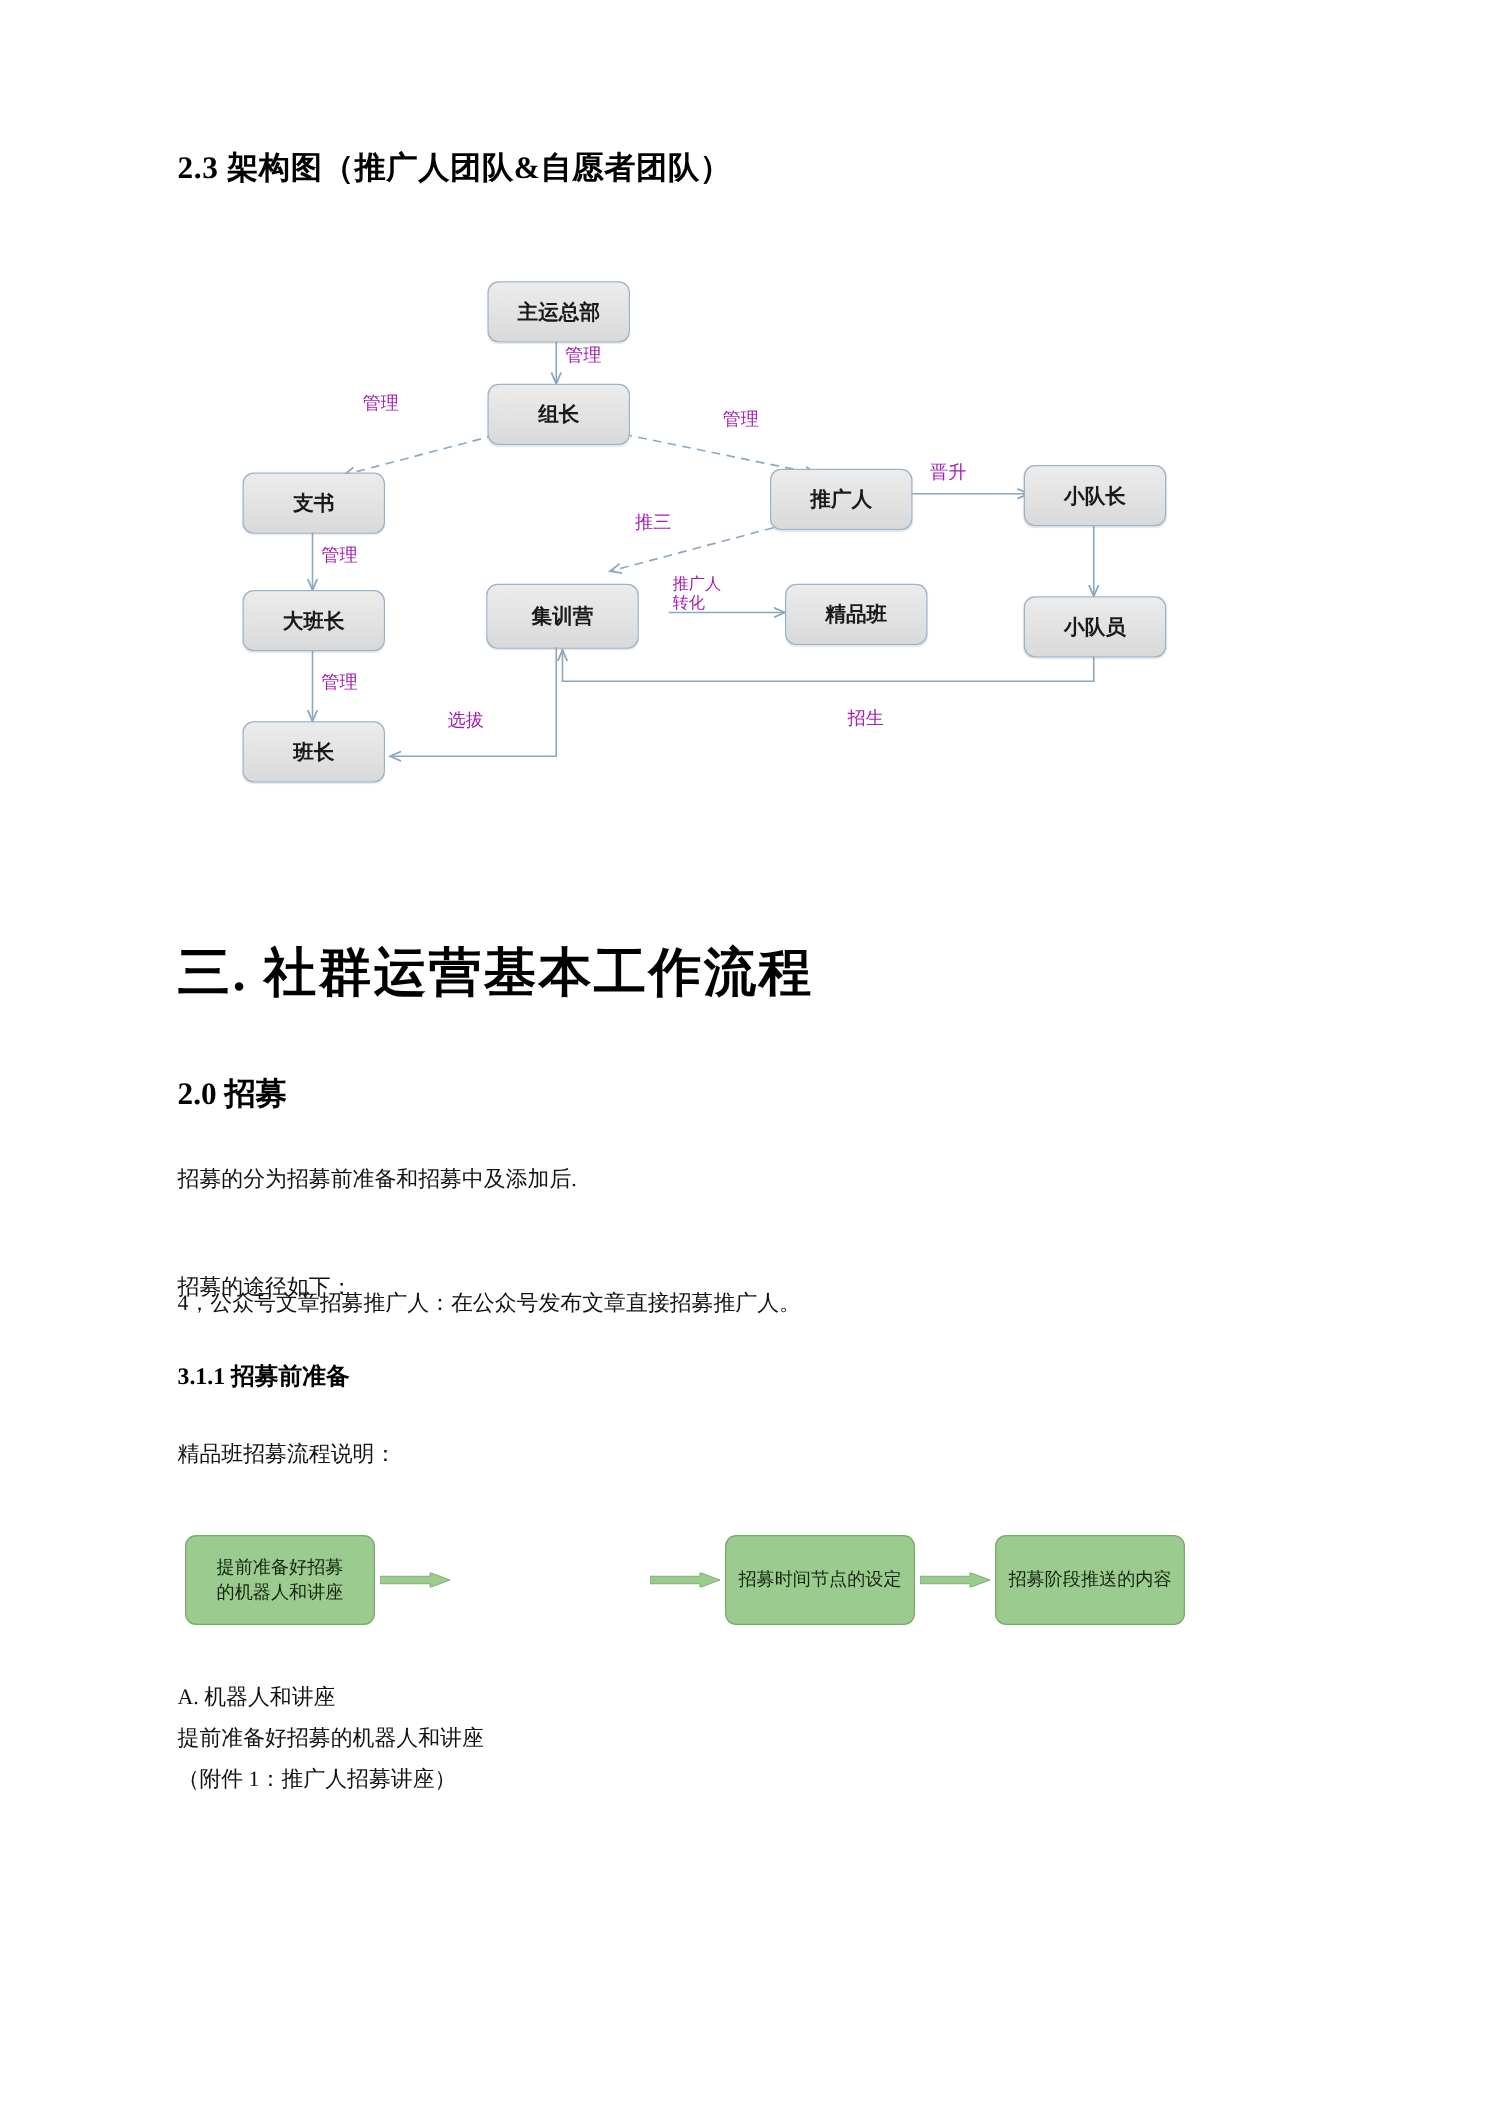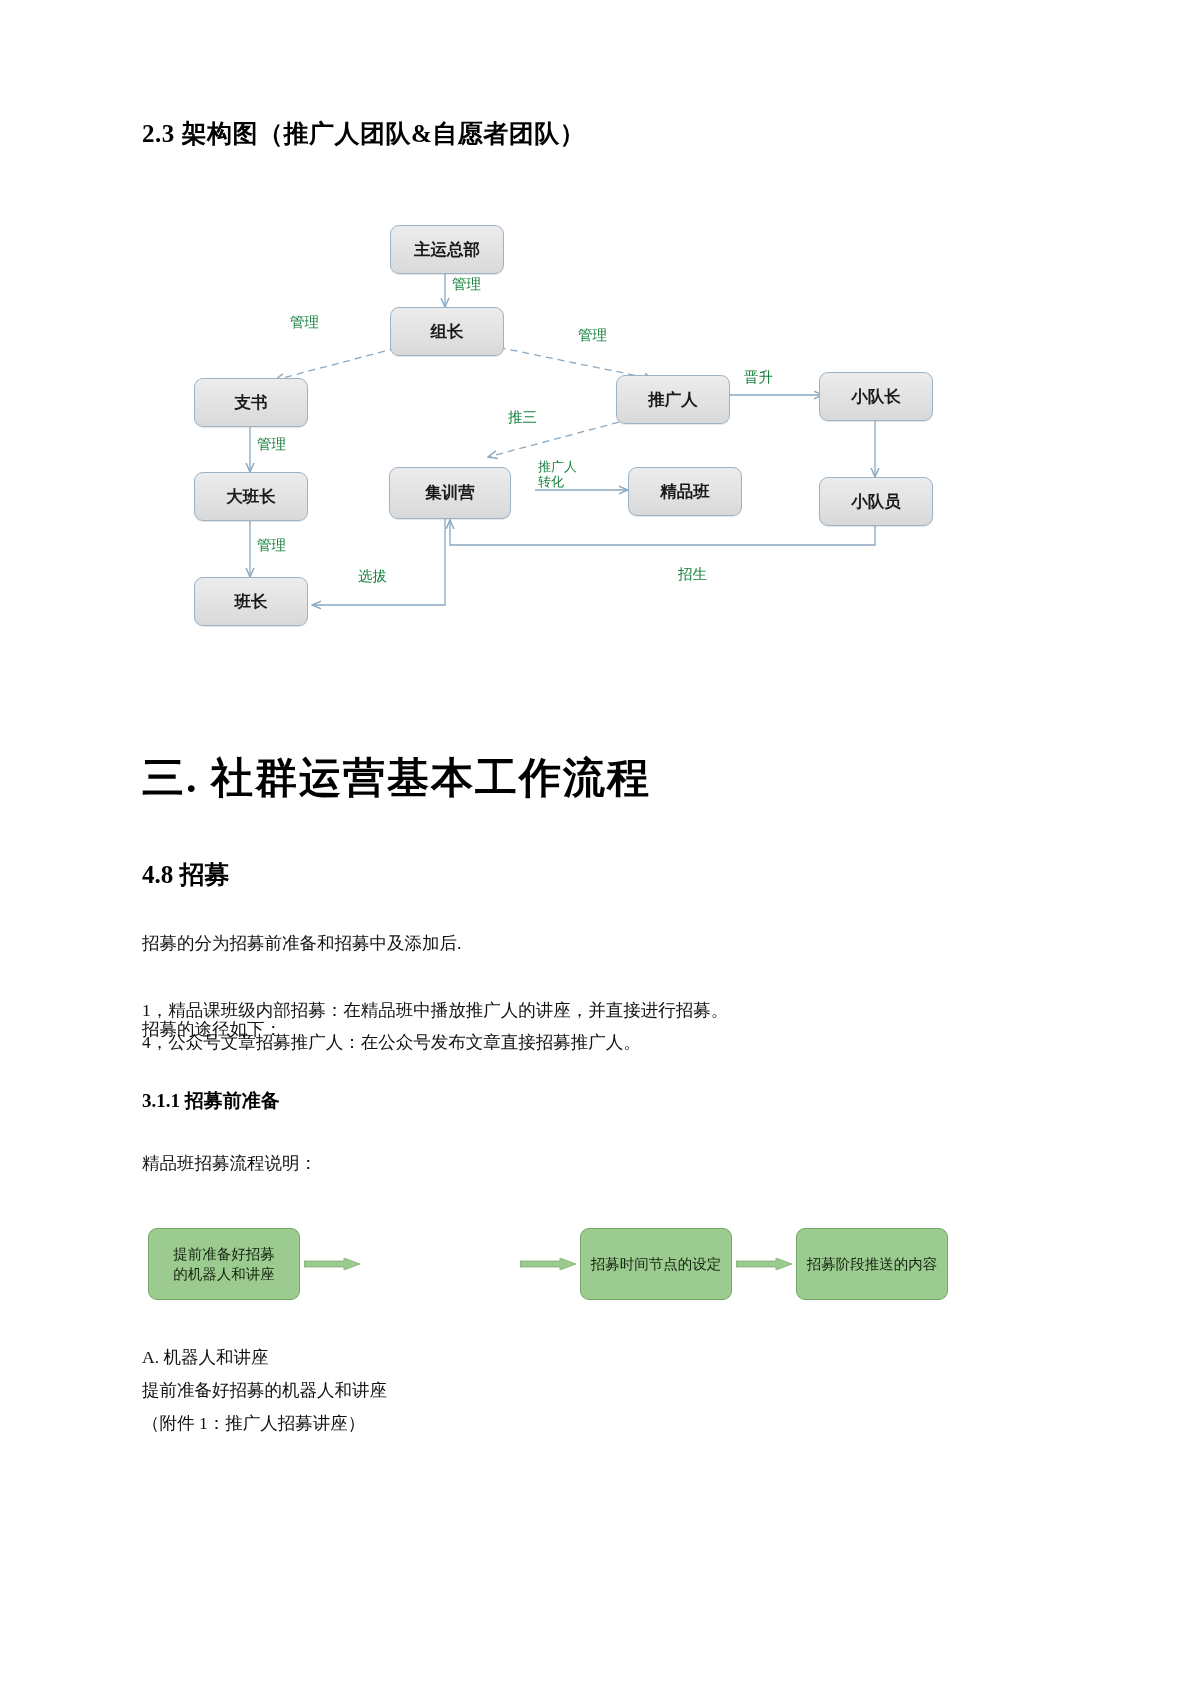--- a/index.html
+++ b/index.html
@@ -10,21 +10,21 @@
   .h3{position:absolute;font-weight:bold;font-size:25px;}
   .h4{position:absolute;font-weight:bold;font-size:19px;}
   .para{position:absolute;font-size:17.5px;line-height:30px;color:#111;}
   
   #orgchart{position:absolute;left:150px;top:195px;width:830px;height:460px;}
   .node{position:absolute;background:linear-gradient(180deg,#ececec 0%,#e2e2e2 55%,#d9d9d9 100%);
         border:1px solid #9bb3c7;border-radius:9px;
         display:flex;align-items:center;justify-content:center;
         font-size:16.5px;color:#1a1a1a;box-shadow:0 1px 1px rgba(0,0,0,.10);
         font-family:"Liberation Sans","DejaVu Sans",sans-serif;font-weight:bold;}
-  .elabel{position:absolute;font-size:14.5px;color:#15803d;background:transparent;
+  .elabel{position:absolute;font-size:14.5px;color:#a21caf;background:transparent;
           font-family:"Liberation Sans","DejaVu Sans",sans-serif;white-space:nowrap;}
   #orgsvg{position:absolute;left:0;top:0;width:830px;height:460px;}
   
   #greenflow{position:absolute;left:148px;top:1228px;width:840px;height:80px;}
   .gbox{position:absolute;top:0;height:72px;width:152px;background:#9ccb8f;
         border:1px solid #76a869;border-radius:9px;display:flex;align-items:center;
         justify-content:center;text-align:center;font-size:14.5px;line-height:20px;
         color:#14240f;font-family:"Liberation Sans","DejaVu Sans",sans-serif;padding:0 6px;box-sizing:border-box;}
   .garrow{position:absolute;top:30px;height:12px;width:56px;}
 </style>
@@ -88,25 +88,24 @@
     <div class="elabel" style="left:358px;top:213px;">推三</div>
     <div class="elabel" style="left:594px;top:173px;">晋升</div>
     <div class="elabel" style="left:388px;top:264px;white-space:pre-line;line-height:15px;font-size:13px;">推广人
 转化</div>
     <div class="elabel" style="left:208px;top:372px;">选拔</div>
     <div class="elabel" style="left:528px;top:370px;">招生</div>
   </div>
 
   <div class="h1big" style="left:142px;top:750px;">三. 社群运营基本工作流程</div>
 
-  <div class="h3" style="left:142px;top:858px;">4.8 招募</div>
+  <div class="h3" style="left:142px;top:858px;">2.0 招募</div>
 
   <div class="para" style="left:142px;top:928px;">招募的分为招募前准备和招募中及添加后.</div>
   <div class="para" style="left:142px;top:1014px;">招募的途径如下：</div>
-  <div class="para" style="left:142px;top:995px;">1，精品课班级内部招募：在精品班中播放推广人的讲座，并直接进行招募。</div>
   <div class="para" style="left:142px;top:1027px;">4，公众号文章招募推广人：在公众号发布文章直接招募推广人。</div>
 
   <div class="h4" style="left:142px;top:1088px;">3.1.1 招募前准备</div>
 
   <div class="para" style="left:142px;top:1148px;">精品班招募流程说明：</div>
 
   <div id="greenflow">
     <div class="gbox" style="left:0px;white-space:pre-line;">提前准备好招募
 的机器人和讲座</div>
     <svg class="garrow" style="left:156px;" viewBox="0 0 56 12">

